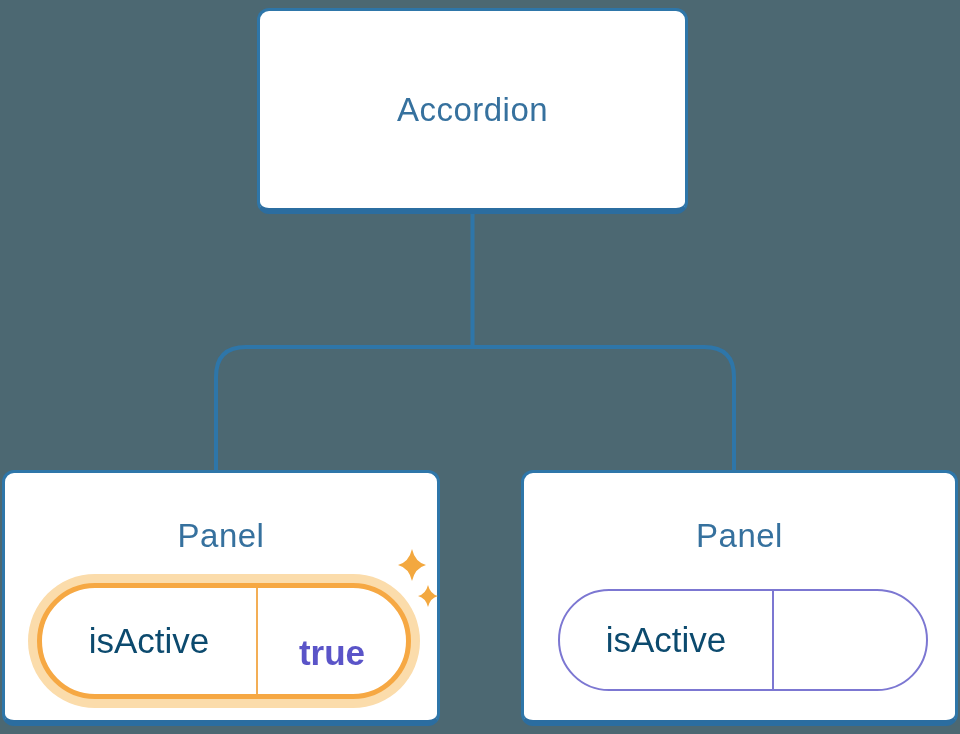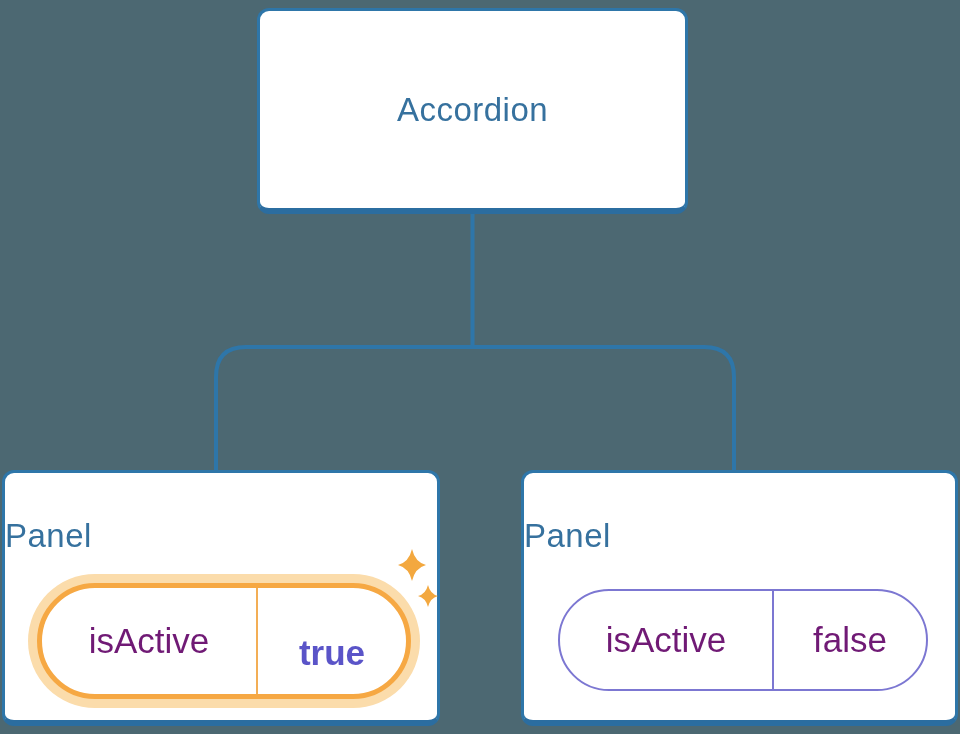--- a/index.html
+++ b/index.html
@@ -48,20 +48,21 @@
     width: 438px; height: 256px;
   }
   .panel-node-right {
     left: 521px; top: 470px;
     width: 437px; height: 256px;
   }
   .panel-title {
     position: absolute;
     left: 0; right: 0;
     top: 44px;
+    text-align: center;
     color: #36719e;
     font-size: 33px;
     font-weight: 500;
     letter-spacing: 0.5px;
   }
   .pill {
     position: absolute;
     background: #ffffff;
     box-sizing: border-box;
     display: flex;
@@ -77,21 +78,21 @@
   .pill-inactive {
     left: 34px; top: 116px;
     width: 370px; height: 102px;
     border: 2px solid #7c77d2;
     border-radius: 52px;
   }
   .pill-cell {
     display: flex;
     align-items: center;
     justify-content: center;
-    color: #701a75;
+    color: #0c4a6e;
     font-size: 35px;
   }
   .pill-active .pill-cell-key { width: 214px; }
   .pill-active .pill-cell-value { flex: 1; }
   .pill-inactive .pill-cell-key { width: 212px; }
   .pill-inactive .pill-cell-value { flex: 1; }
   .pill-value-bold {
     font-weight: 700;
     color: #5a54c8;
     margin-top: 24px;
@@ -137,17 +138,16 @@
       <path fill="#f3a83f" d="M 34 40 Q 36.2 49 44 51 Q 36.2 53 34 62 Q 31.8 53 24 51 Q 31.8 49 34 40 Z"></path>
     </svg>
   </div>
 
   <div class="node panel-node-right">
     <div class="panel-title">Panel</div>
 
     <div class="pill pill-inactive">
       <div class="pill-cell pill-cell-key">isActive</div>
       <div class="pill-divider pill-divider-purple"></div>
-      <div class="pill-cell pill-cell-value">false</div>
     </div>
   </div>
 
 </div>
 
 </body></html>

